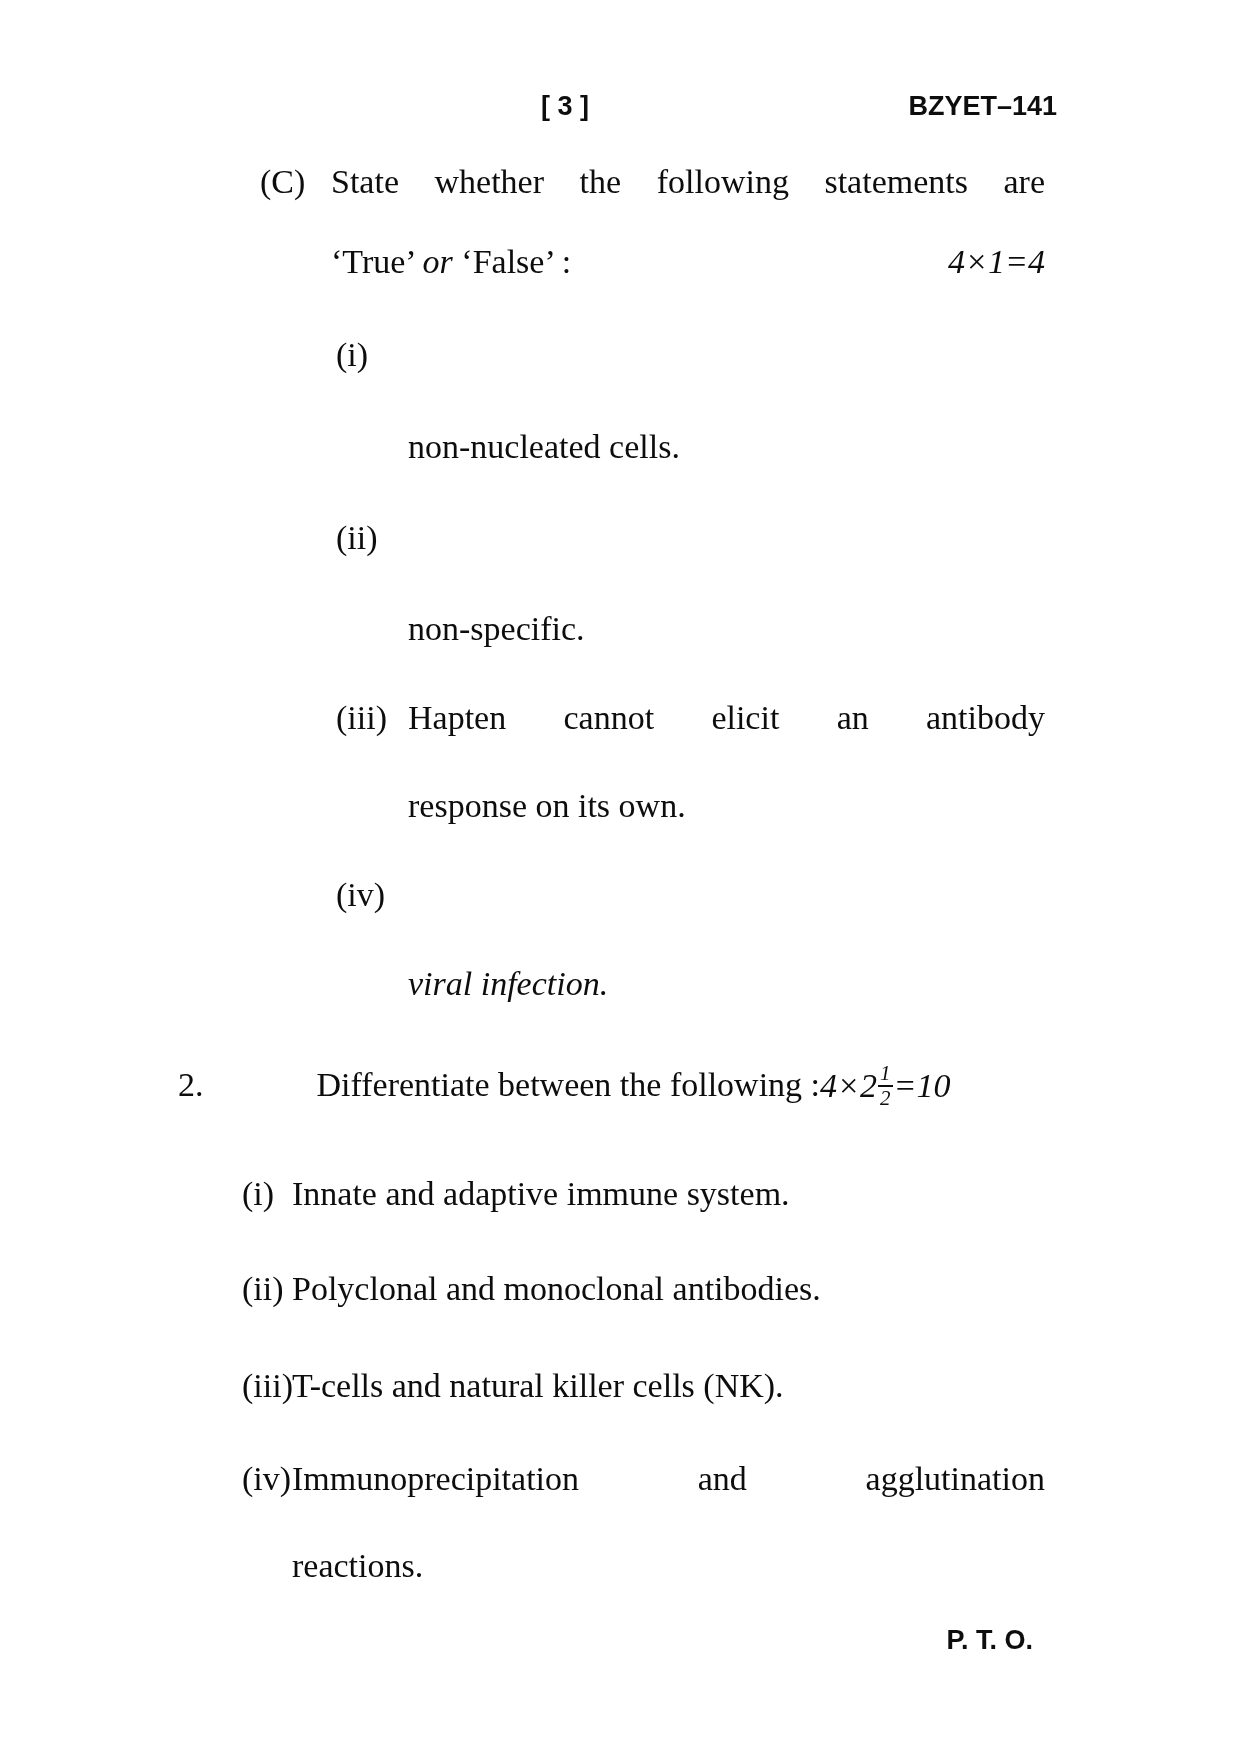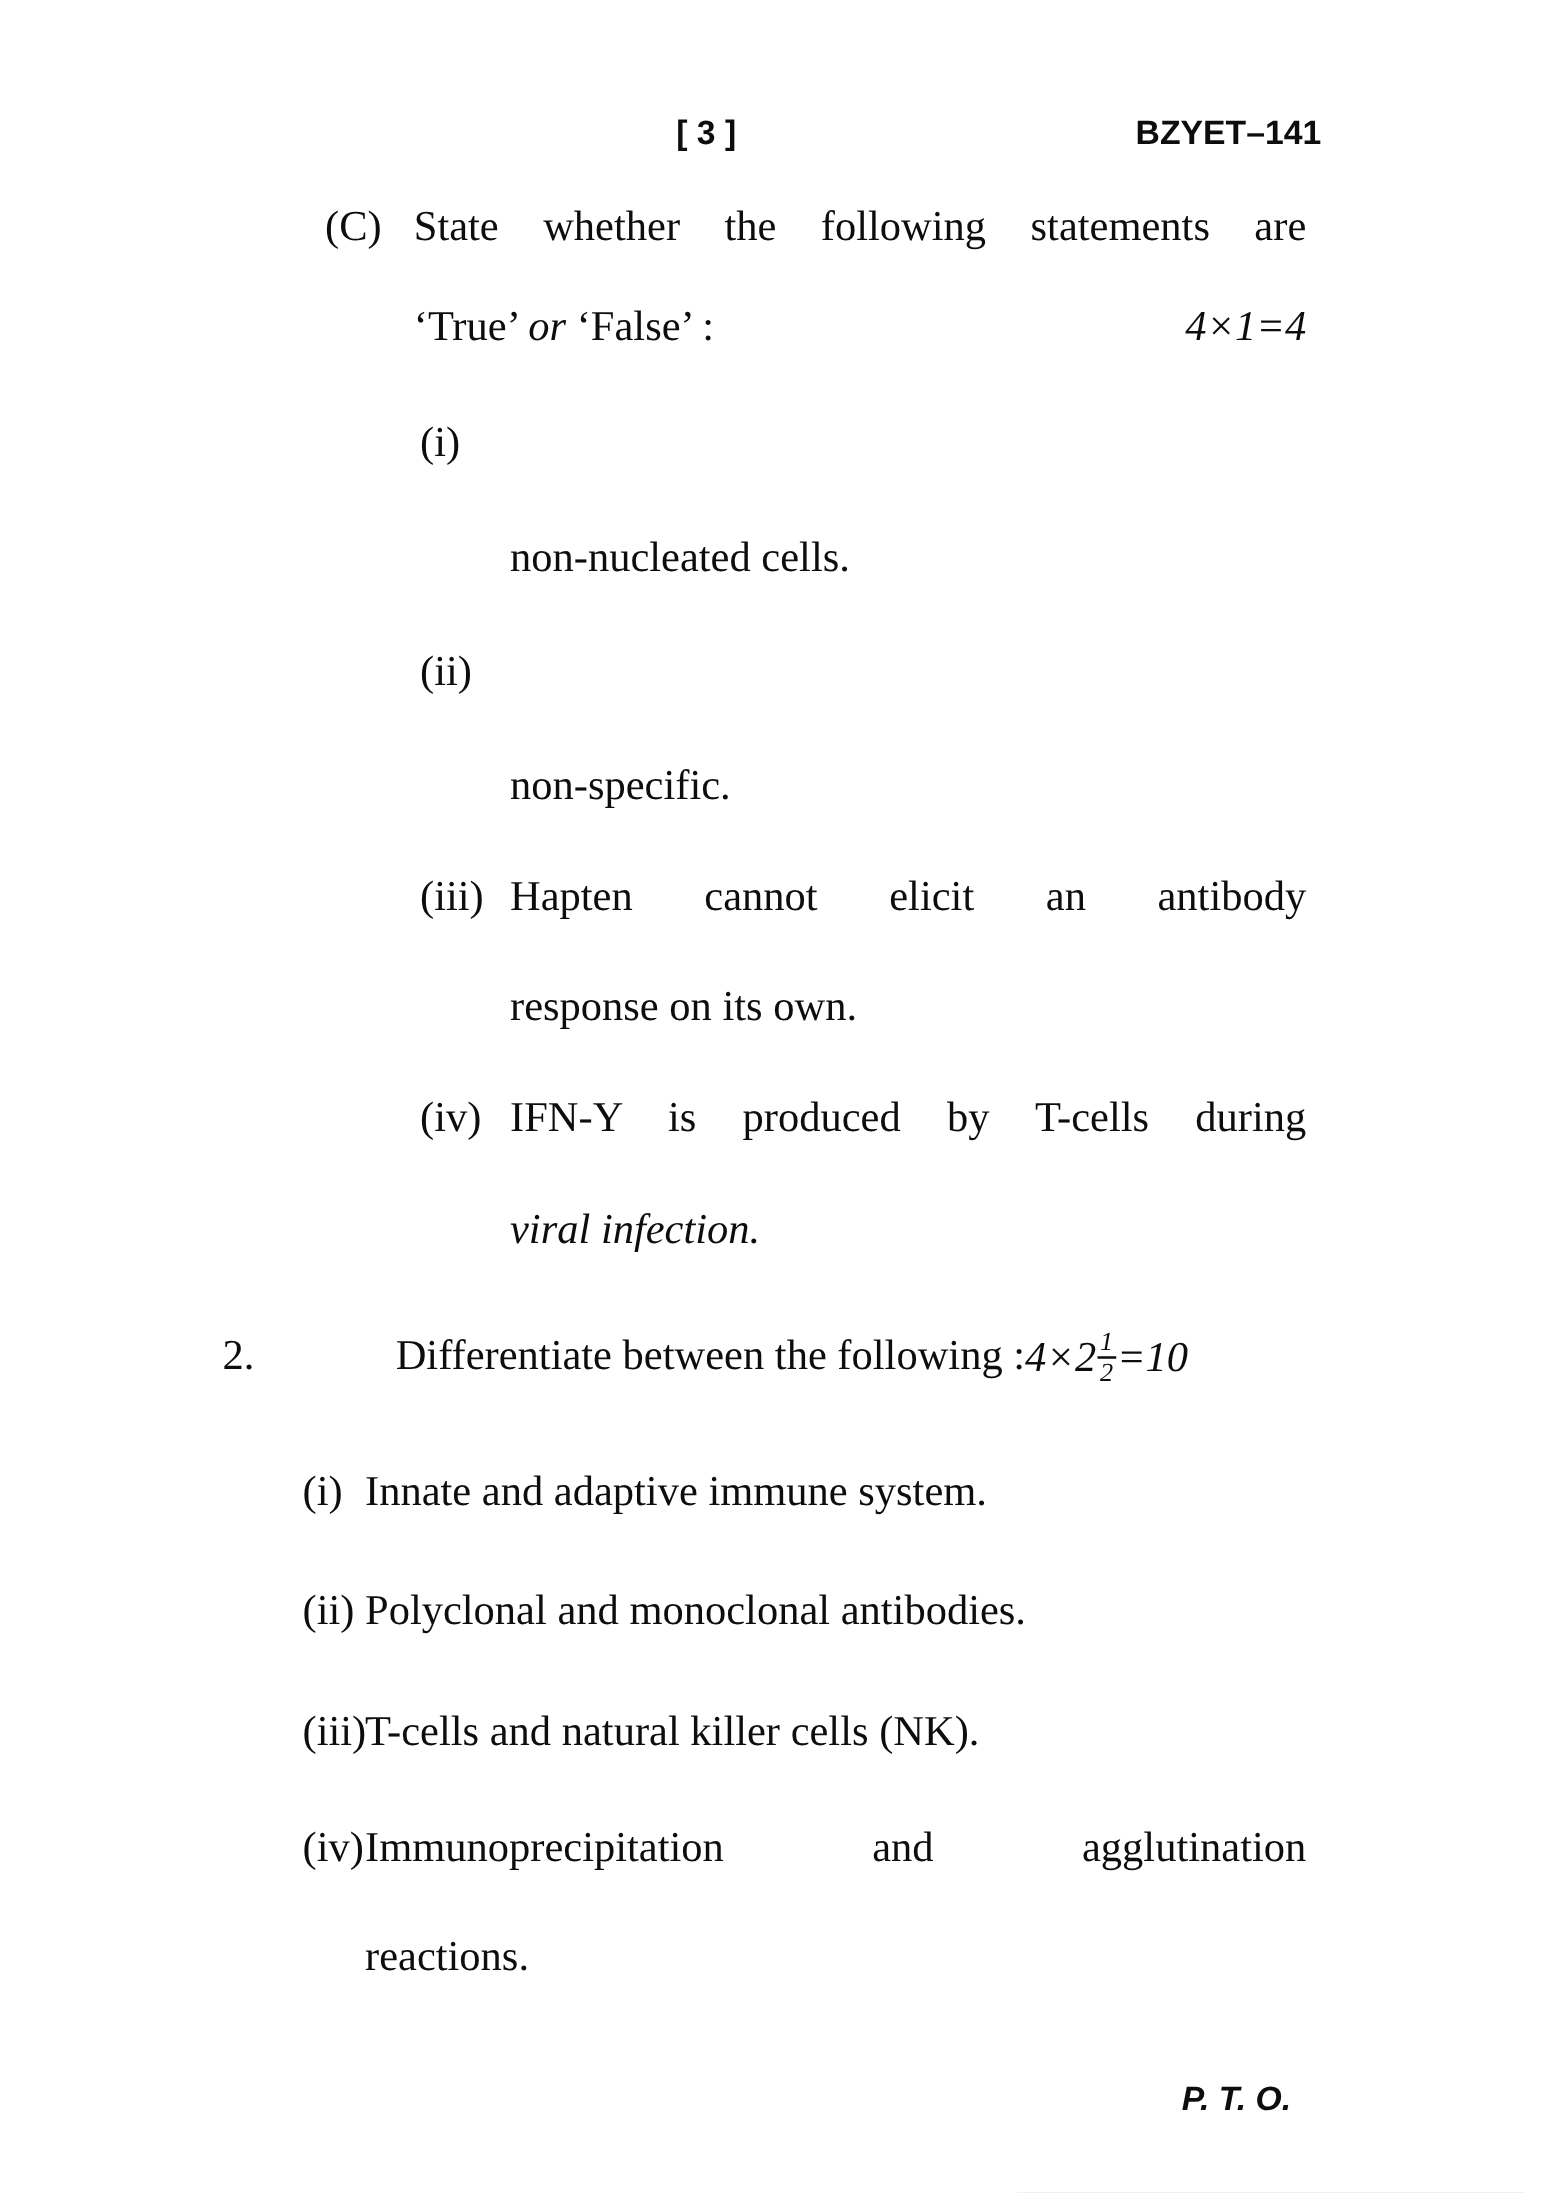--- a/index.html
+++ b/index.html
@@ -17,21 +17,21 @@
     position:absolute;
     font-family:"Liberation Sans","DejaVu Sans",sans-serif;
     font-weight:bold;
     font-size:27px;
     line-height:30px;
     color:#0d0d0d;
     white-space:nowrap;
   }
   .pageno{top:91px;left:541px;}
   .papercode{top:91px;right:184px;}
-  .pto{top:1664px;right:208px;font-style:italic;}
+  .pto{top:1625px;right:208px;}
 
   
   .bodycol{
     position:absolute;
     top:163px;left:178px;width:867px;
     font-size:34px;line-height:38px;
   }
   .row{display:flex;align-items:flex-start;}
   .c-row .c-indent{width:82px;flex:0 0 82px;}
   .c-row .c-label{width:71px;flex:0 0 71px;}
@@ -118,21 +118,20 @@
     </div>
     <div class="row sub-row g51">
       <span class="s-indent"></span>
       <span class="s-label"></span>
       <span class="s-text">response on its own.</span>
     </div>
 
     <div class="row sub-row g51">
       <span class="s-indent"></span>
       <span class="s-label">(iv)</span>
-      <span class="s-text just">IFN-Y is produced by T-cells during</span>
     </div>
     <div class="row sub-row g63">
       <span class="s-indent"></span>
       <span class="s-label"></span>
       <span class="s-text">viral infection.</span>
     </div>
 
     <div class="row q2-row g71">
       <span class="q-num">2.</span>
       <span class="q-body">

